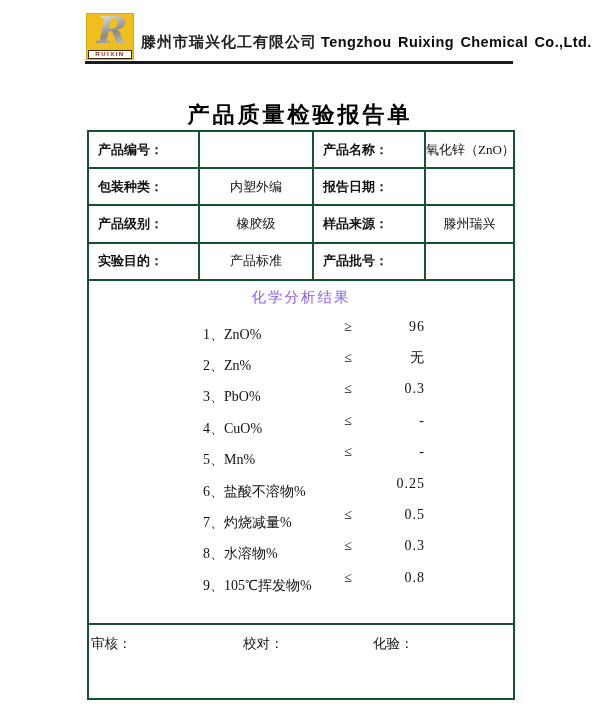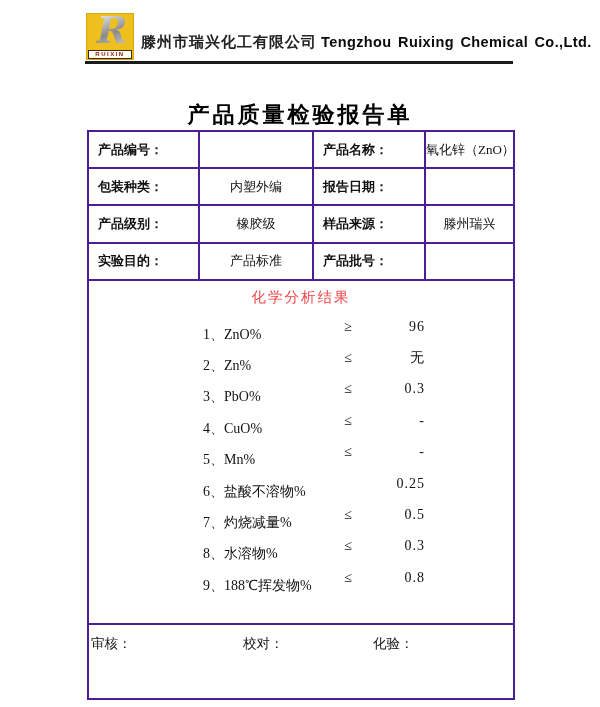--- a/index.html
+++ b/index.html
@@ -49,30 +49,30 @@
     text-align: center; font-family: "Liberation Sans", sans-serif;
     font-weight: bold; font-size: 22px; letter-spacing: 3px; color: #000;
   }
 
   
   table.report {
     position: absolute; left: 87px; top: 130px;
     width: 426px; height: 570px;
     border-collapse: collapse; table-layout: fixed;
   }
-  table.report td { border: 2px solid #4c1d95; }
+  table.report td { border: 2px solid #14532d; }
   tr.r-info { height: 34px; }
   td.label {
     font-family: "Liberation Sans", sans-serif; font-weight: bold;
     font-size: 13px; padding-left: 9px; text-align: left; white-space: nowrap;
   }
   td.value { text-align: center; font-size: 13px; white-space: nowrap; }
 
   td.analysis-cell { vertical-align: top; padding-top: 7px; height: 312px; }
-  .an-title { text-align: center; font-size: 14.5px; letter-spacing: 2px; color: #ef4444; }
+  .an-title { text-align: center; font-size: 14.5px; letter-spacing: 2px; color: #8b5cf6; }
   .an-items { margin-top: 4px; padding-left: 114px; }
   .an-row { display: flex; align-items: center; height: 31.4px; font-size: 14px; white-space: nowrap; }
   .an-name { width: 134px; text-align: left; margin-top: 16px; }
   .an-rel  { width: 22px; text-align: center; }
   .an-val  { width: 66px; text-align: right; letter-spacing: 1px; }
 
   td.remark-cell { vertical-align: top; height: 54px; padding: 8px 0 0 5px; font-size: 13.5px; }
   td.sign-cell { position: relative; height: 68px; font-size: 13.5px; }
   .sign-item { position: absolute; top: 10px; white-space: nowrap; }
   .sign-review { left: 2px; }
@@ -170,21 +170,21 @@
             <span class="an-name">7、灼烧减量%</span>
             <span class="an-rel">≤</span>
             <span class="an-val">0.5</span>
           </div>
           <div class="an-row">
             <span class="an-name">8、水溶物%</span>
             <span class="an-rel">≤</span>
             <span class="an-val">0.3</span>
           </div>
           <div class="an-row">
-            <span class="an-name">9、188℃挥发物%</span>
+            <span class="an-name">9、105℃挥发物%</span>
             <span class="an-rel">≤</span>
             <span class="an-val">0.8</span>
           </div>
         </div>
       </td>
     </tr>
 
 
     <tr>
       <td class="sign-cell" colspan="4">

